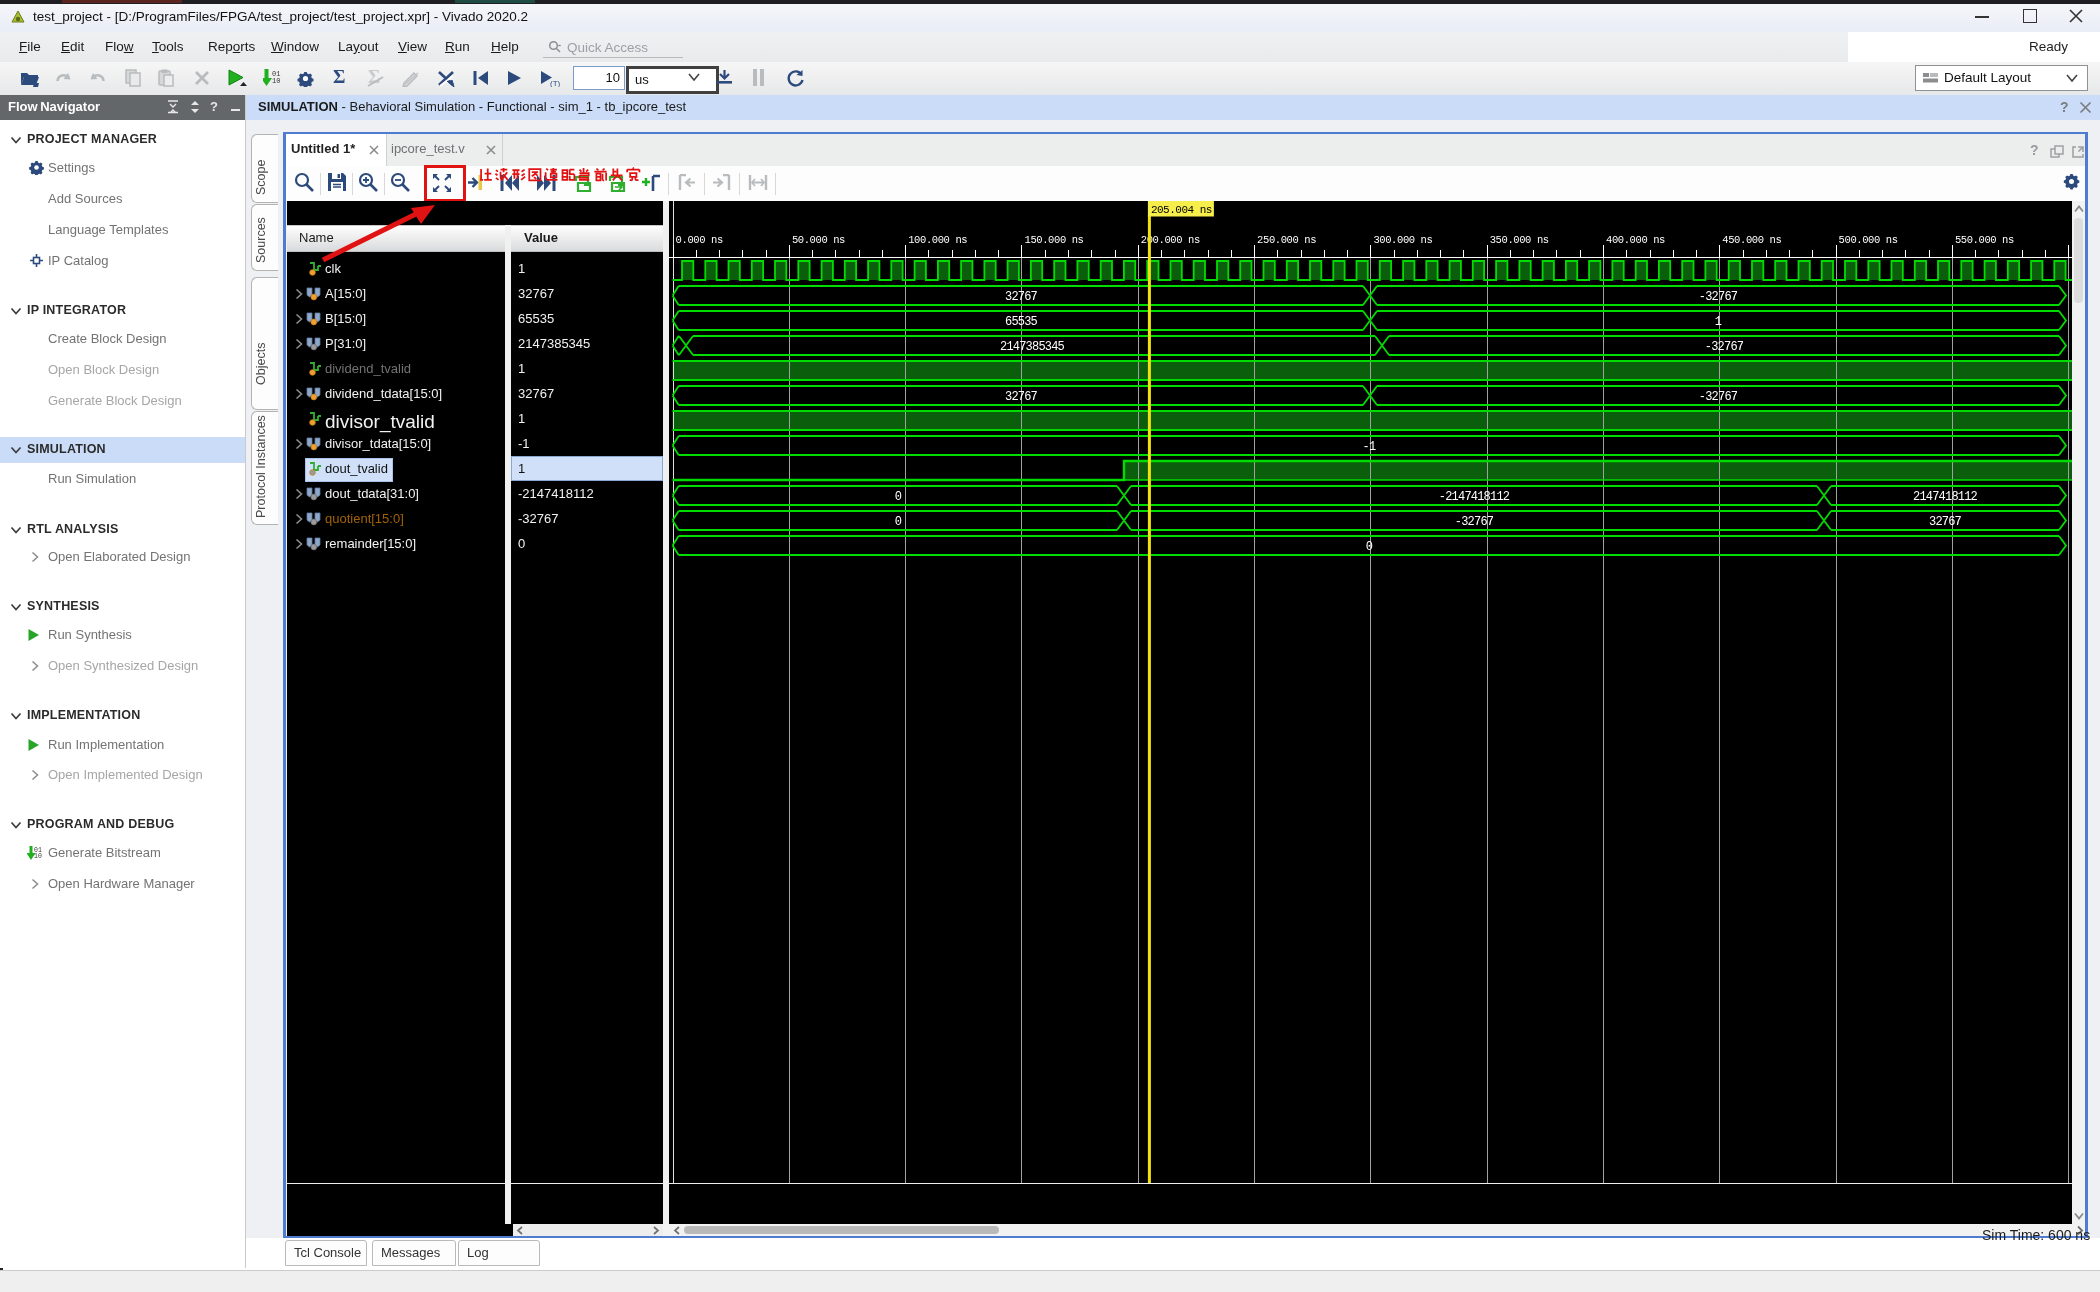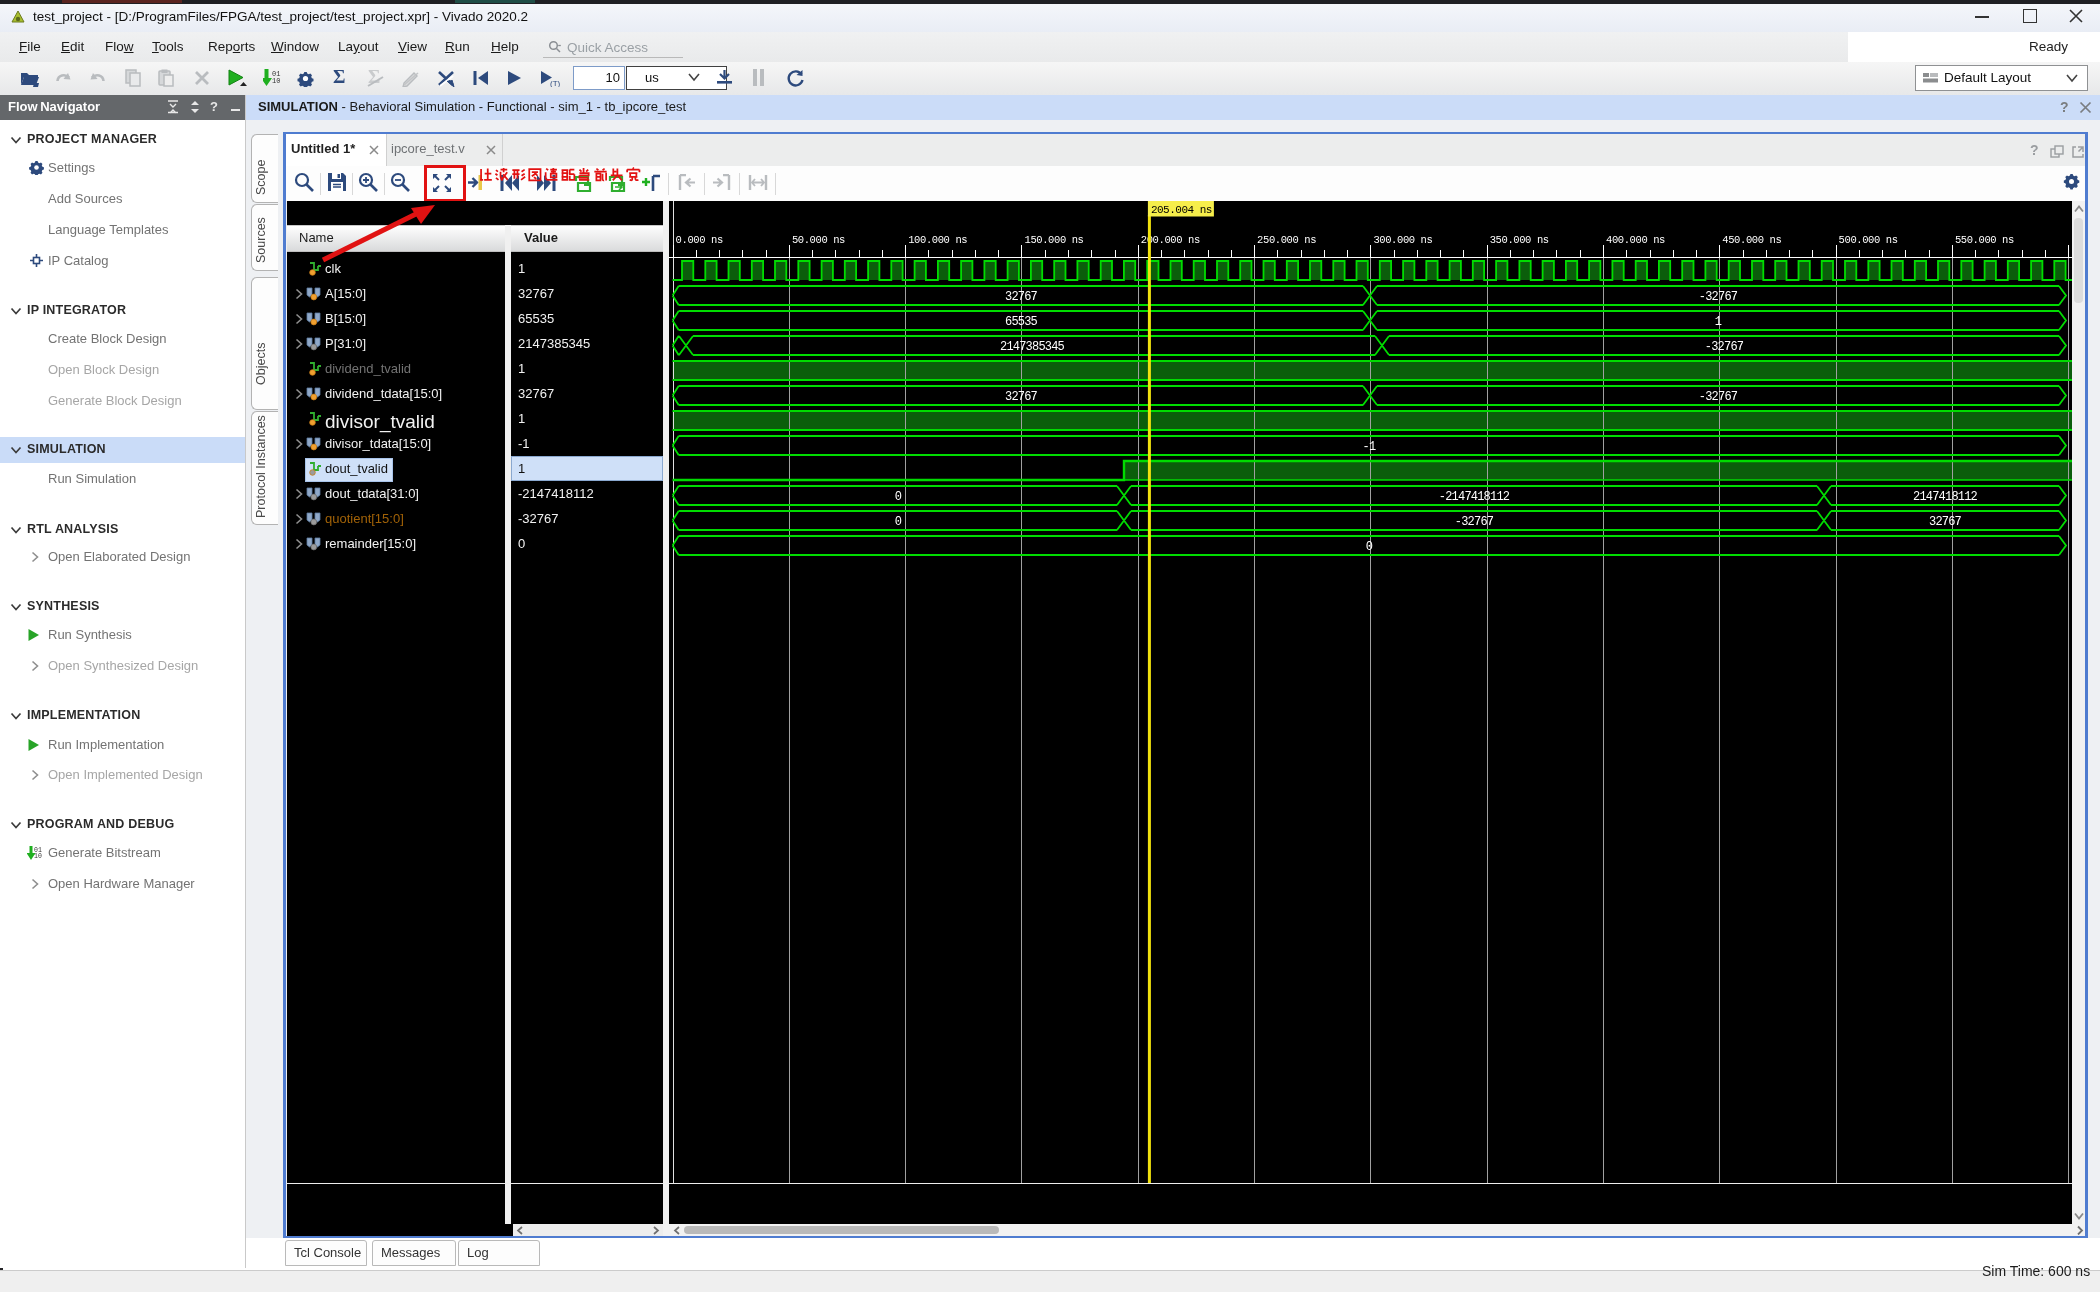--- a/index.html
+++ b/index.html
@@ -106,21 +106,21 @@
     <path d="M15 1 L5 8 L15 15 Z" fill="#2D4A7D"></path>
   </svg>
 <svg style="position:absolute;left:507px;top:70px" width="15" height="16" viewBox="0 0 15 16">
     <path d="M1 1 L14 8 L1 15 Z" fill="#2D4A7D"></path>
   </svg>
 <svg style="position:absolute;left:540px;top:70px" width="22" height="17" viewBox="0 0 22 17">
     <path d="M1 1 L12 7.5 L1 14 Z" fill="#2D4A7D"></path>
     <text x="10" y="16" font-size="8px" fill="#2D4A7D">(T)</text>
   </svg>
 <div class="abs" style="left:573px;top:66px;width:46px;height:22px;background:#fff;border:1px solid #7d9bc8;font-size:13px;text-align:right;line-height:22px;padding-right:4px;color:#111">10</div>
-<div class="abs" style="left:626px;top:66px;width:81px;height:22px;background:#fff;border:1px solid #404040;font-size:13px;line-height:22px;padding-left:18px;color:#111">us</div>
+<div class="abs" style="left:626px;top:66px;width:81px;height:22px;background:#fff;border:3px solid #404040;font-size:13px;line-height:22px;padding-left:6px;color:#111">us</div>
 <svg style="position:absolute;left:688px;top:72px" width="12" height="10" viewBox="0 0 12 10">
     <path d="M1 2 L6 8 L11 2" fill="none" stroke="#444" stroke-width="1.6"></path>
   </svg>
 <svg style="position:absolute;left:716px;top:70px" width="17" height="16" viewBox="0 0 17 16">
     <path d="M8.5 0 v7 M4 4 l4.5 4.5 L13 4" fill="none" stroke="#2D4A7D" stroke-width="2.2"></path>
     <rect x="1" y="11" width="15" height="2.6" fill="#2D4A7D"></rect>
   </svg>
 <div class="abs" style="left:753px;top:69px;width:4px;height:17px;background:#B9BCBF"></div>
 <div class="abs" style="left:760px;top:69px;width:4px;height:17px;background:#B9BCBF"></div>
 <svg style="position:absolute;left:786px;top:69px" width="19" height="19" viewBox="0 0 19 19">
@@ -686,12 +686,12 @@
 <text x="481.9" y="11.5" fill="#000" font-family="Liberation Mono, monospace" font-size="11px" letter-spacing="-0.5px">205.004 ns</text>
 </svg>
 <div class="abs" style="left:246px;top:1238px;width:1854px;height:30px;background:#fff"></div>
 <div class="abs" style="left:285px;top:1240px;width:82px;height:26px;background:#fdfdfd;border:1px solid #b9b9b9;border-radius:3px 3px 0 0;box-sizing:border-box"></div>
 <div class="abs" style="left:294px;top:1245px;font-size:13px;color:#333">Tcl Console</div>
 <div class="abs" style="left:372px;top:1240px;width:84px;height:26px;background:#fdfdfd;border:1px solid #b9b9b9;border-radius:3px 3px 0 0;box-sizing:border-box"></div>
 <div class="abs" style="left:381px;top:1245px;font-size:13px;color:#333">Messages</div>
 <div class="abs" style="left:458px;top:1240px;width:82px;height:26px;background:#fdfdfd;border:1px solid #b9b9b9;border-radius:3px 3px 0 0;box-sizing:border-box"></div>
 <div class="abs" style="left:467px;top:1245px;font-size:13px;color:#333">Log</div>
 <div class="abs" style="left:0;top:1270px;width:2100px;height:22px;background:#efefef;border-top:1px solid #cbcbcb"></div>
-<div class="abs" style="left:1982px;top:1263px;font-size:14px;color:#1c1c1c">Sim Time: 600 ns</div>
+<div class="abs" style="left:1982px;top:1227px;font-size:14px;color:#1c1c1c">Sim Time: 600 ns</div>
 </body></html>

